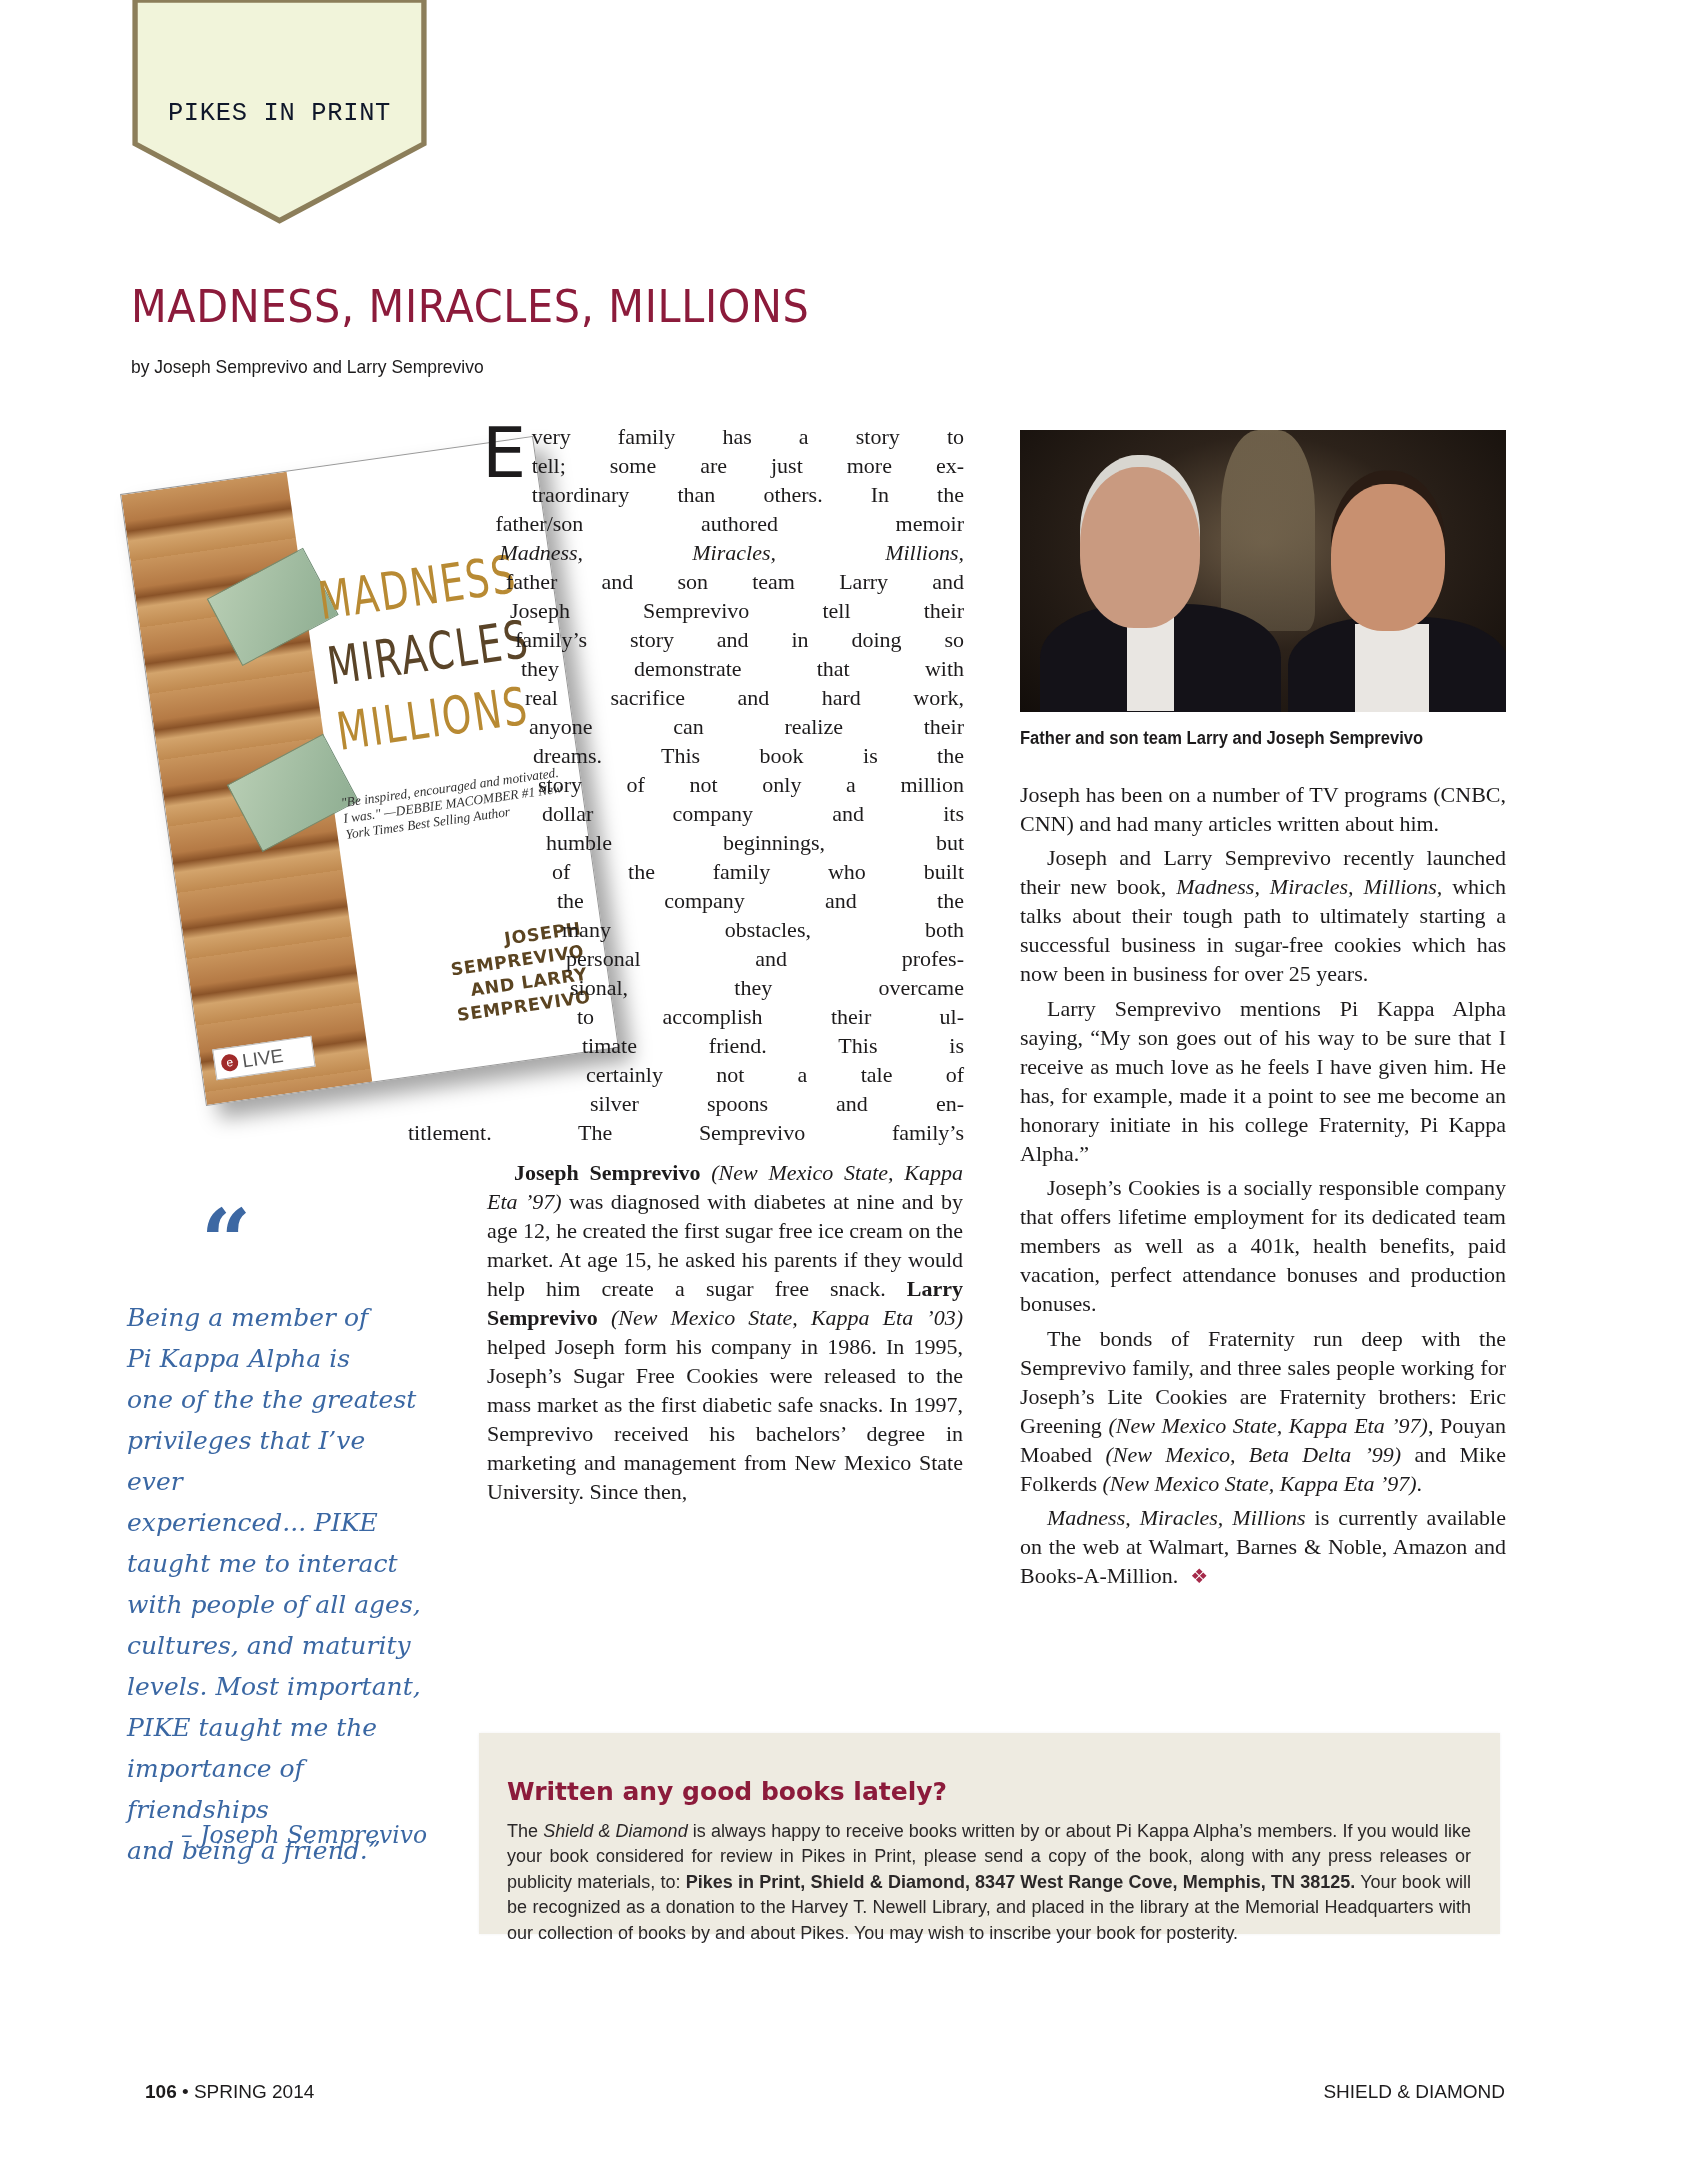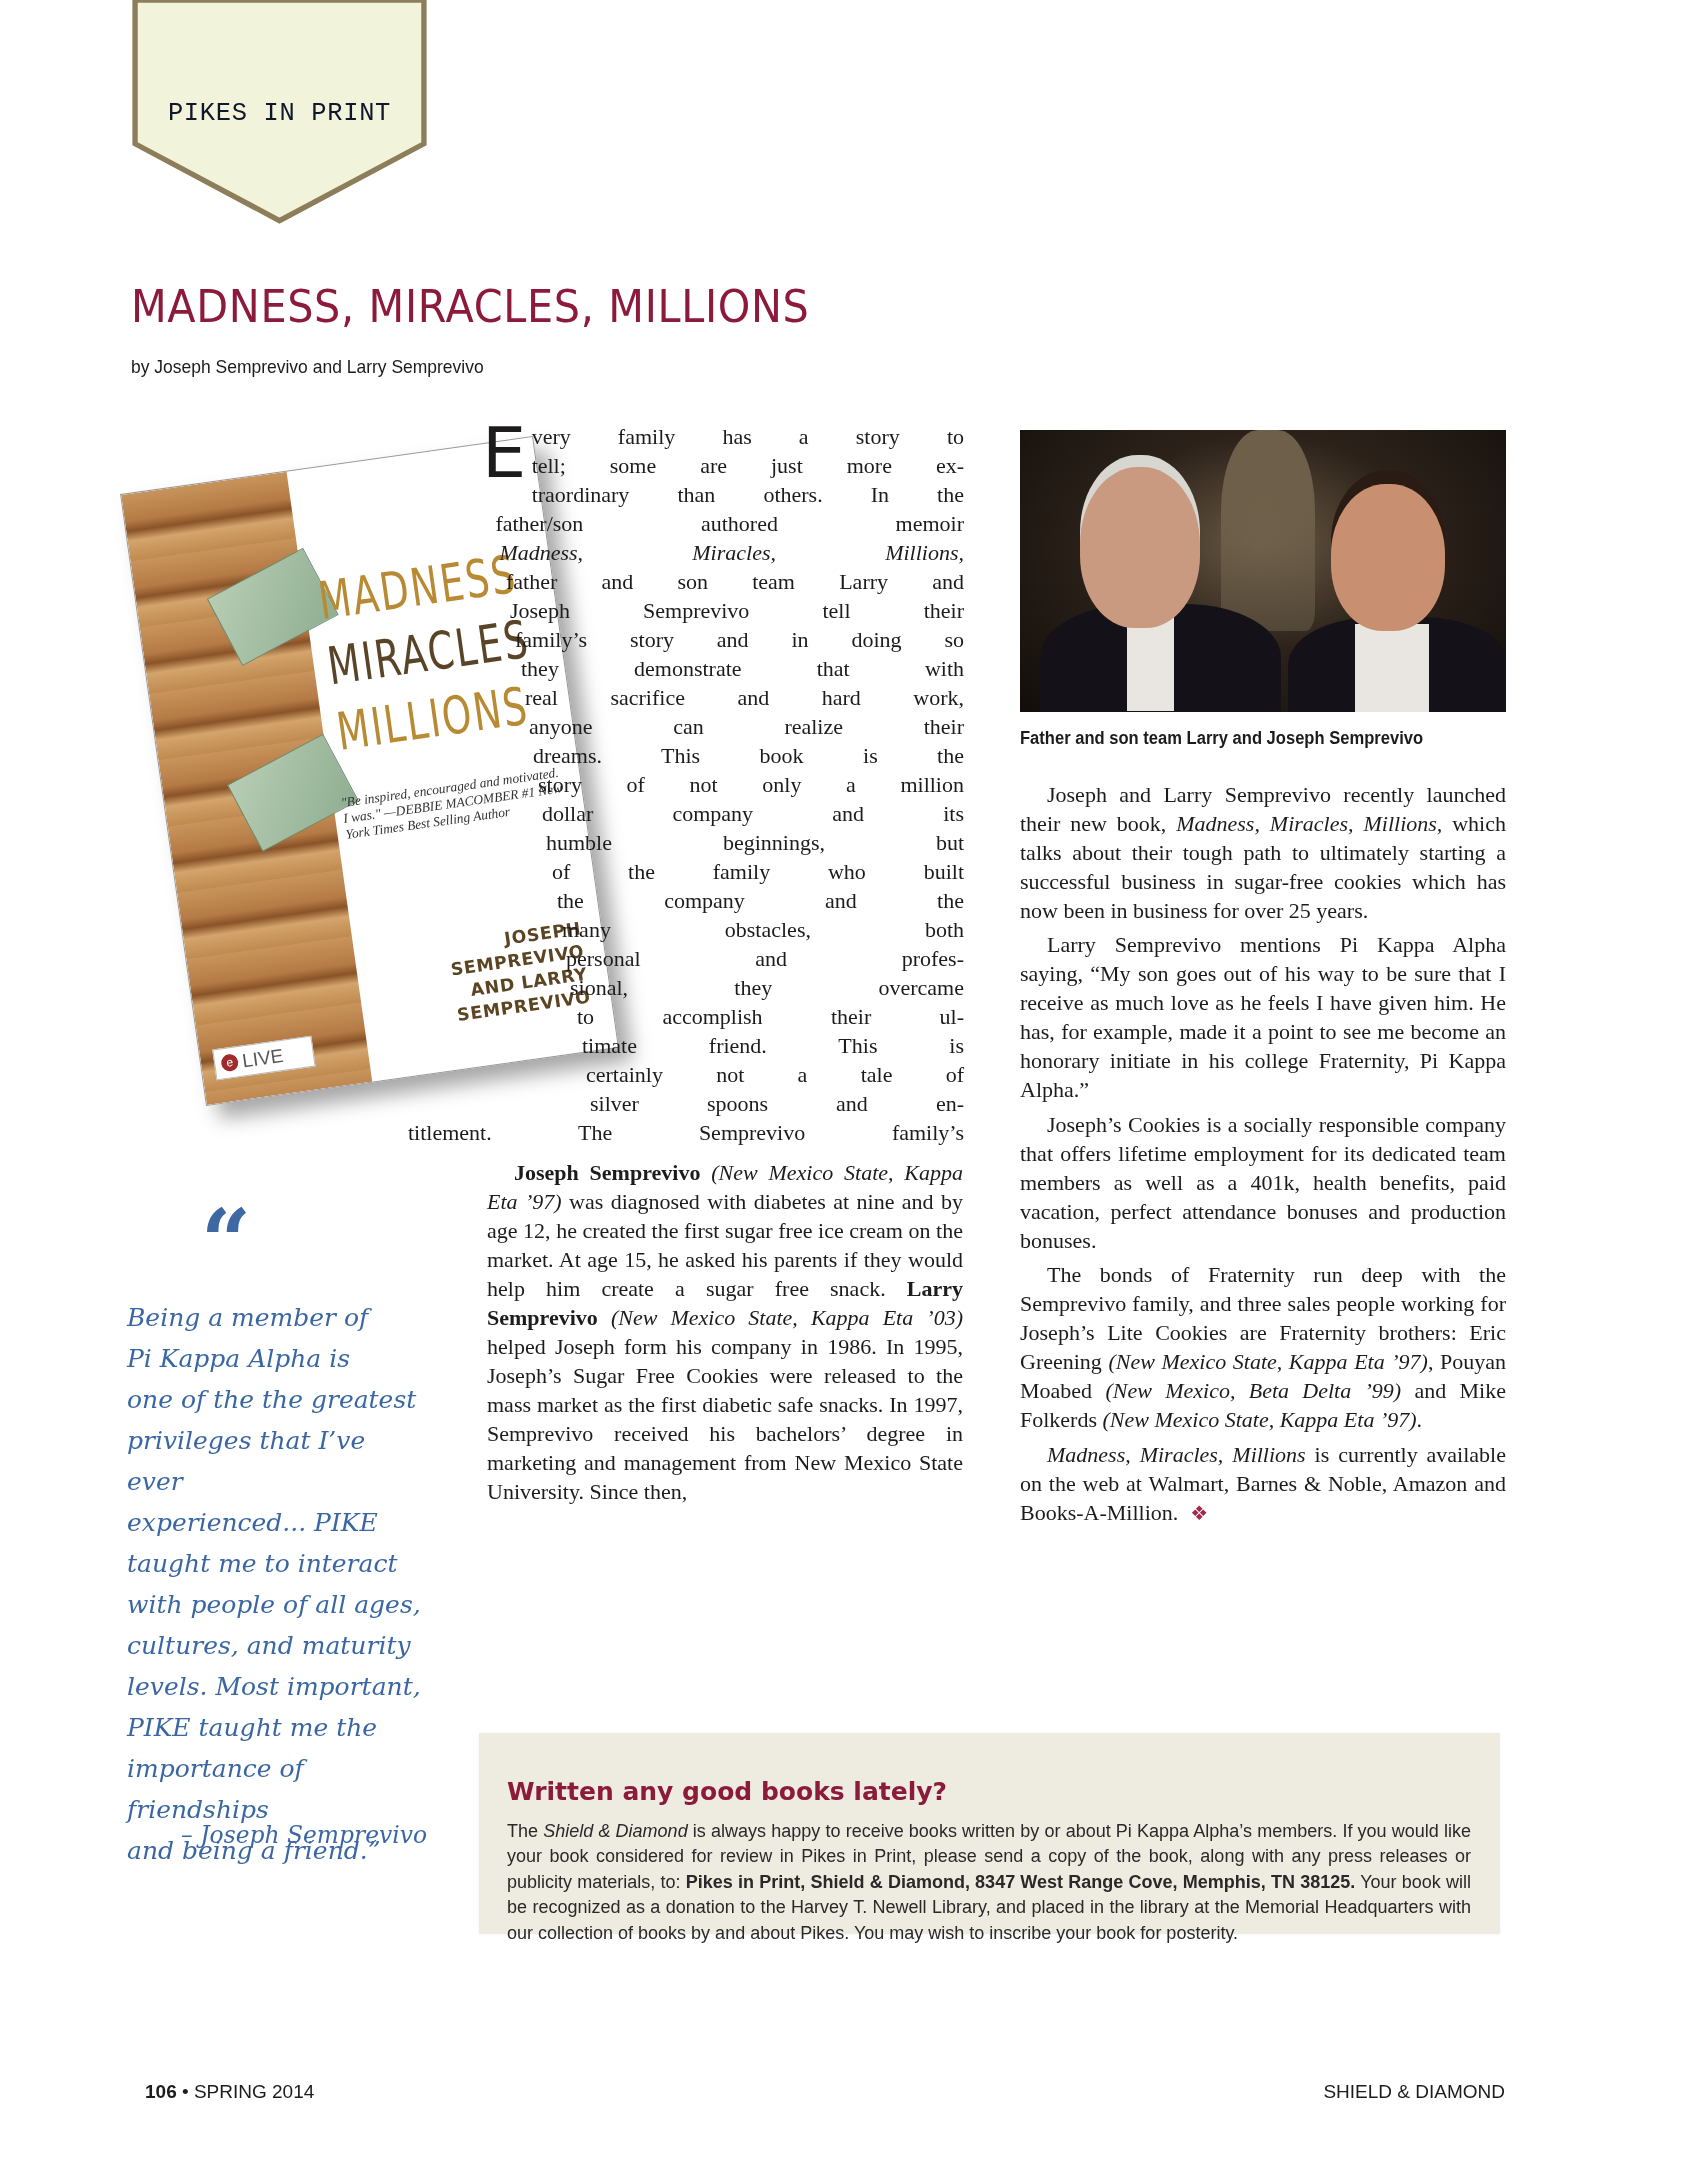--- a/index.html
+++ b/index.html
@@ -135,20 +135,21 @@
   <div class="suit" style="left:20px; top:174px; width:241px; height:134px;"></div>
   <div class="shirt" style="left:107px; top:181px; width:47px; height:100px;"></div>
   <div class="face" style="left:60px; top:37px; width:120px; height:161px; background:#c99a80; box-shadow: 0 -12px 0 #d8d6d0;"></div>
   <div class="suit" style="left:268px; top:187px; width:221px; height:120px;"></div>
   <div class="shirt" style="left:335px; top:194px; width:74px; height:94px;"></div>
   <div class="face" style="left:311px; top:54px; width:114px; height:147px; background:#c89070; box-shadow: 0 -13.4px 0 #2a1c14;"></div>
 </div>
 <div class="caption">Father and son team Larry and Joseph Semprevivo</div>
 
 <div class="col-right">
+  <p>Joseph has been on a number of TV programs (CNBC, CNN) and had many articles written about him.</p>
   <p class="indent"><span>Joseph and Larry Semprevivo recently launched their new book, </span><span class="i">Madness, Miracles, Millions,</span><span> which talks about their tough path to ultimately starting a successful business in sugar-free cookies which has now been in business for over 25 years.</span></p>
   <p class="indent">Larry Semprevivo mentions Pi Kappa Alpha saying, “My son goes out of his way to be sure that I receive as much love as he feels I have given him. He has, for example, made it a point to see me become an honorary initiate in his college Fraternity, Pi Kappa Alpha.”</p>
   <p class="indent">Joseph’s Cookies is a socially responsible company that offers lifetime employment for its dedicated team members as well as a 401k, health benefits, paid vacation, perfect attendance bonuses and production bonuses.</p>
   <p class="indent"><span>The bonds of Fraternity run deep with the Semprevivo family, and three sales people working for Joseph’s Lite Cookies are Fraternity brothers: Eric Greening </span><span class="i">(New Mexico State, Kappa Eta ’97)</span><span>, Pouyan Moabed </span><span class="i">(New Mexico, Beta Delta ’99)</span><span> and Mike Folkerds </span><span class="i">(New Mexico State, Kappa Eta ’97)</span><span>.</span></p>
   <p class="indent"><span class="i">Madness, Miracles, Millions</span><span> is currently available on the web at Walmart, Barnes &amp; Noble, Amazon and Books-A-Million.</span><span class="diamond">❖</span></p>
 </div>
 
 <div class="pull-mark">“</div>
 <div class="pull-quote">Being a member of
 Pi Kappa Alpha is

